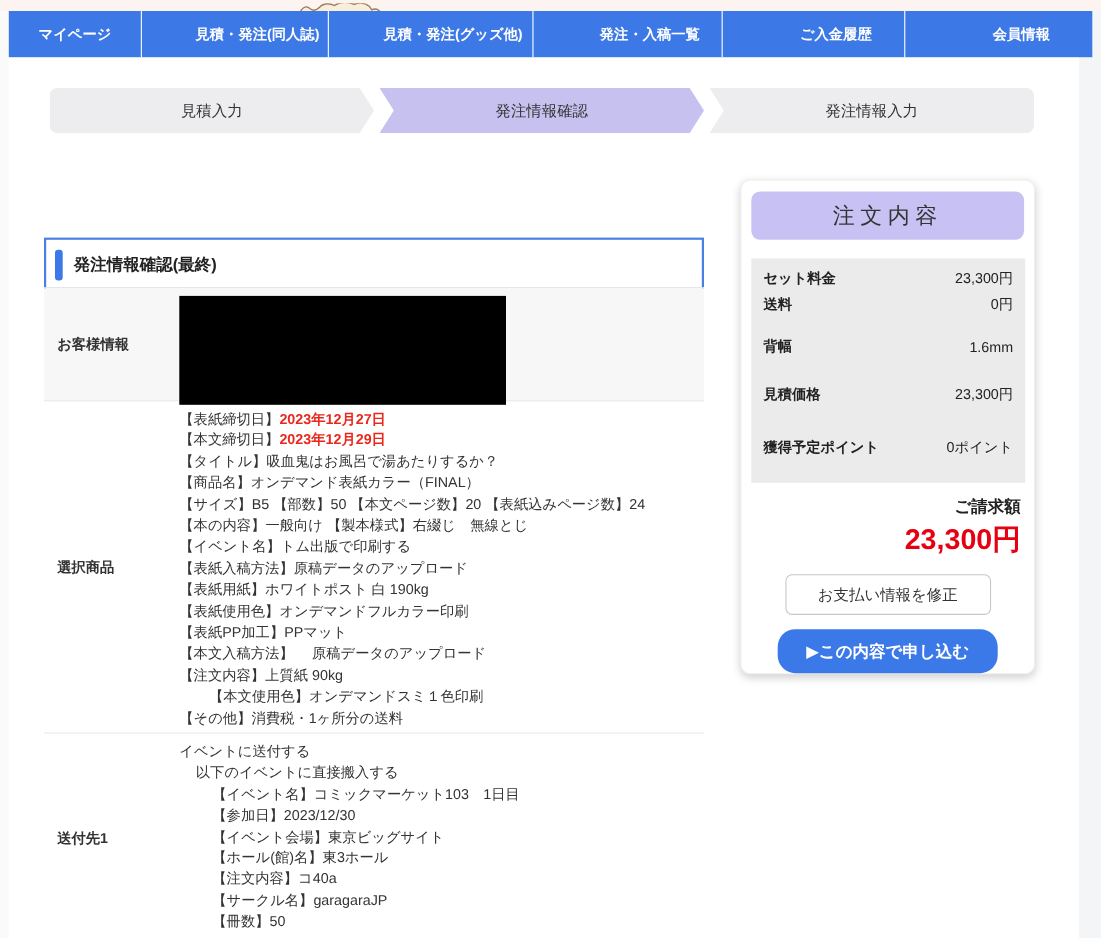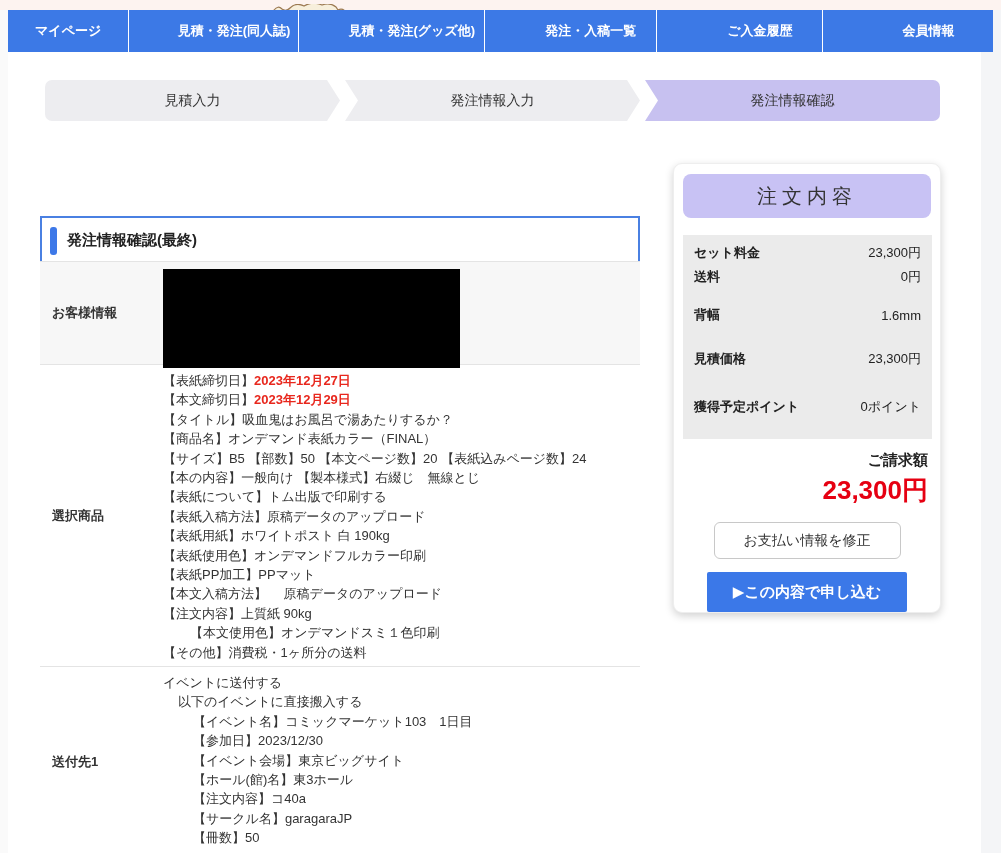--- a/index.html
+++ b/index.html
@@ -67,21 +67,21 @@
   .srow { display:flex; justify-content:space-between; align-items:center; height:24px; font-size:13px; }
   .srow.spaced-sm { margin-top:14px; } .srow.spaced-md { margin-top:20px; } .srow.spaced-lg { margin-top:24px; }
   .srow .slabel { font-weight:bold; color:#222; }
   .srow .svalue { color:#222; }
   .total-label { margin:12px 12px 0 0; text-align:right; font-size:15px; font-weight:bold; color:#222; }
   .total-value { margin:3px 12px 0 0; text-align:right; font-size:26px; font-weight:bold; color:#e60012; }
   .btn-edit { display:block; margin:14px auto 13px auto; width:187px; height:37px; background:#fff;
     border:1px solid #c8c8c8; border-radius:6px; font-size:14px; color:#333; cursor:pointer;
     font-family:inherit; }
   .btn-submit { display:block; margin:11px auto 0 auto; width:200px; height:40px; background:#3b78e8;
-    border:none; border-radius:2px; font-size:15px; font-weight:bold; color:#fff; cursor:pointer;
+    border:none; border-radius:16px; font-size:15px; font-weight:bold; color:#fff; cursor:pointer;
     font-family:inherit; }
 </style>
 </head>
 <body>
 
 <div class="canvas">
 
   <div class="top-strip"></div>
   <div class="left-gutter"></div>
   <div class="right-gutter"></div>
@@ -96,22 +96,22 @@
       <div class="nav-tab">マイページ</div>
       <div class="nav-tab">見積・発注(同人誌)</div>
       <div class="nav-tab">見積・発注(グッズ他)</div>
       <div class="nav-tab">発注・入稿一覧</div>
       <div class="nav-tab">ご入金履歴</div>
       <div class="nav-tab">会員情報</div>
     </nav>
 
   <div class="steps" id="steps">
       <div class="step">見積入力</div>
+      <div class="step active">発注情報確認</div>
       <div class="step">発注情報入力</div>
-      <div class="step active">発注情報確認</div>
     </div>
 
   <div class="heading-box">
     <span class="heading-accent"></span>
     <span class="heading-title">発注情報確認(最終)</span>
   </div>
 
   <div class="order-table" id="order-table">
       <div class="trow row-customer shaded">
         <div class="tlabel">お客様情報</div>
@@ -121,21 +121,21 @@
       </div>
       <div class="trow row-product">
         <div class="tlabel">選択商品</div>
         <div class="tcontent">
           <div class="tline" style="padding-left: 0px;"><span>【表紙締切日】</span><span class="red">2023年12月27日</span></div>
           <div class="tline" style="padding-left: 0px;"><span>【本文締切日】</span><span class="red">2023年12月29日</span></div>
           <div class="tline" style="padding-left: 0px;"><span>【タイトル】吸血鬼はお風呂で湯あたりするか？</span></div>
           <div class="tline" style="padding-left: 0px;"><span>【商品名】オンデマンド表紙カラー（FINAL）</span></div>
           <div class="tline" style="padding-left: 0px;"><span>【サイズ】B5 【部数】50 【本文ページ数】20 【表紙込みページ数】24</span></div>
           <div class="tline" style="padding-left: 0px;"><span>【本の内容】一般向け 【製本様式】右綴じ　無線とじ</span></div>
-          <div class="tline" style="padding-left: 0px;"><span>【表紙について】トム出版で印刷する</span></div>
+          <div class="tline" style="padding-left: 0px;"><span>【イベント名】トム出版で印刷する</span></div>
           <div class="tline" style="padding-left: 0px;"><span>【表紙入稿方法】原稿データのアップロード</span></div>
           <div class="tline" style="padding-left: 0px;"><span>【表紙用紙】ホワイトポスト 白 190kg</span></div>
           <div class="tline" style="padding-left: 0px;"><span>【表紙使用色】オンデマンドフルカラー印刷</span></div>
           <div class="tline" style="padding-left: 0px;"><span>【表紙PP加工】PPマット</span></div>
           <div class="tline" style="padding-left: 0px;"><span>【本文入稿方法】　 原稿データのアップロード</span></div>
           <div class="tline" style="padding-left: 0px;"><span>【注文内容】上質紙 90kg</span></div>
           <div class="tline" style="padding-left: 0px; margin-left: 27px;"><span>【本文使用色】オンデマンドスミ１色印刷</span></div>
           <div class="tline" style="padding-left: 0px;"><span>【その他】消費税・1ヶ所分の送料</span></div>
         </div>
       </div>

